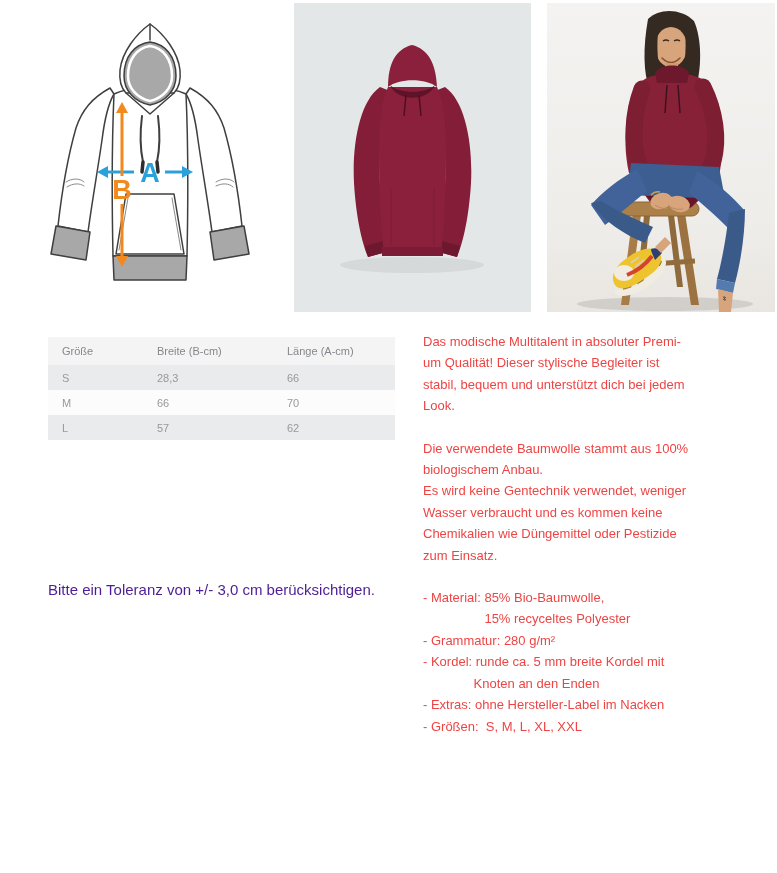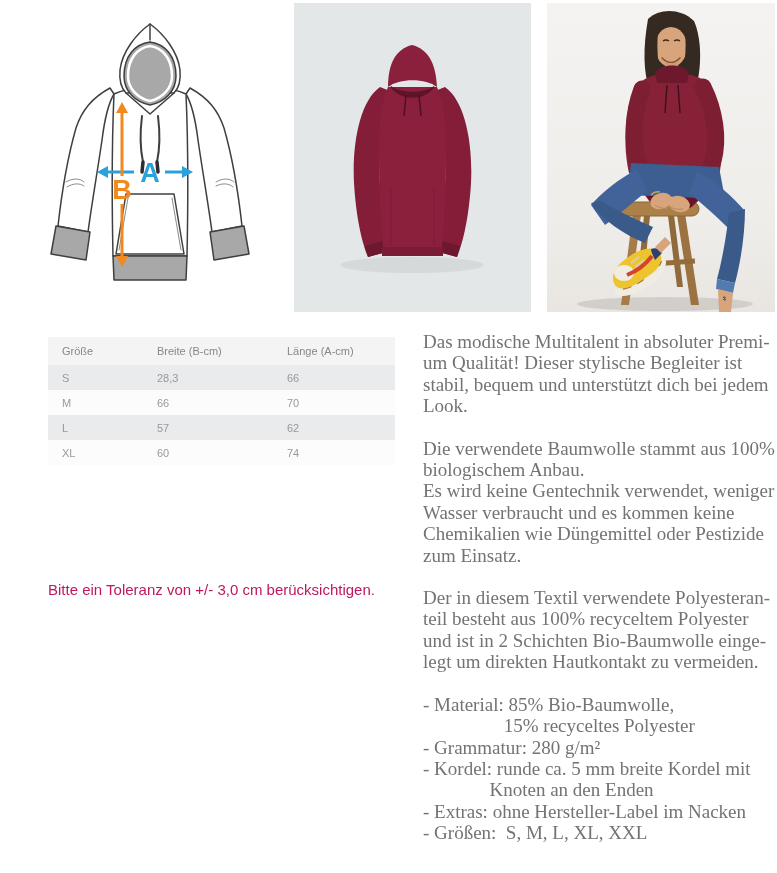--- a/index.html
+++ b/index.html
@@ -21,25 +21,25 @@
   table.size-table th{
     background:#f4f4f5;color:#85878b;font-weight:400;text-align:left;
     height:28px;padding:0;
   }
   table.size-table td{height:25px;padding:0;}
   table.size-table th:first-child,table.size-table td:first-child{padding-left:14px;}
   table.size-table tbody tr:nth-child(odd){background:#eaebec;}
   table.size-table tbody tr:nth-child(even){background:#fcfcfc;}
 
   .tolerance-note{
-    position:absolute;left:48px;top:581px;font-size:15px;color:#be185d;
+    position:absolute;left:48px;top:581px;font-size:15px;color:#4c1d95;
   }
   .description{
     position:absolute;left:423px;top:331px;width:352px;
-    font-size:19px;line-height:21.4px;color:#737373;font-family:Liberation Serif, serif;
+    font-size:13px;line-height:21.4px;color:#ef4444;
   }
   .description p{margin:0 0 21px 0;white-space:pre-wrap;}
   .description p:last-child{margin-bottom:12px;}
 </style>
 </head>
 <body>
 
 <div class="page">
 
   <div class="panel panel-sketch">
@@ -193,46 +193,37 @@
       </tr>
       <tr>
         <td>M</td>
         <td>66</td>
         <td>70</td>
       </tr>
       <tr>
         <td>L</td>
         <td>57</td>
         <td>62</td>
-      </tr>
-      <tr>
-        <td>XL</td>
-        <td>60</td>
-        <td>74</td>
       </tr>
     </tbody>
   </table>
 
   <div class="tolerance-note">Bitte ein Toleranz von +/- 3,0 cm berücksichtigen.</div>
 
   <div class="description">
     <p>Das modische Multitalent in absoluter Premi-
 um Qualität! Dieser stylische Begleiter ist
 stabil, bequem und unterstützt dich bei jedem
 Look.</p>
     <p>Die verwendete Baumwolle stammt aus 100%
 biologischem Anbau.
 Es wird keine Gentechnik verwendet, weniger
 Wasser verbraucht und es kommen keine
 Chemikalien wie Düngemittel oder Pestizide
 zum Einsatz.</p>
-    <p>Der in diesem Textil verwendete Polyesteran-
-teil besteht aus 100% recyceltem Polyester
-und ist in 2 Schichten Bio-Baumwolle einge-
-legt um direkten Hautkontakt zu vermeiden.</p>
     <p>- Material: 85% Bio-Baumwolle,
                  15% recyceltes Polyester
 - Grammatur: 280 g/m²
 - Kordel: runde ca. 5 mm breite Kordel mit
               Knoten an den Enden
 - Extras: ohne Hersteller-Label im Nacken
 - Größen:  S, M, L, XL, XXL</p>
   </div>
 
 </div>

